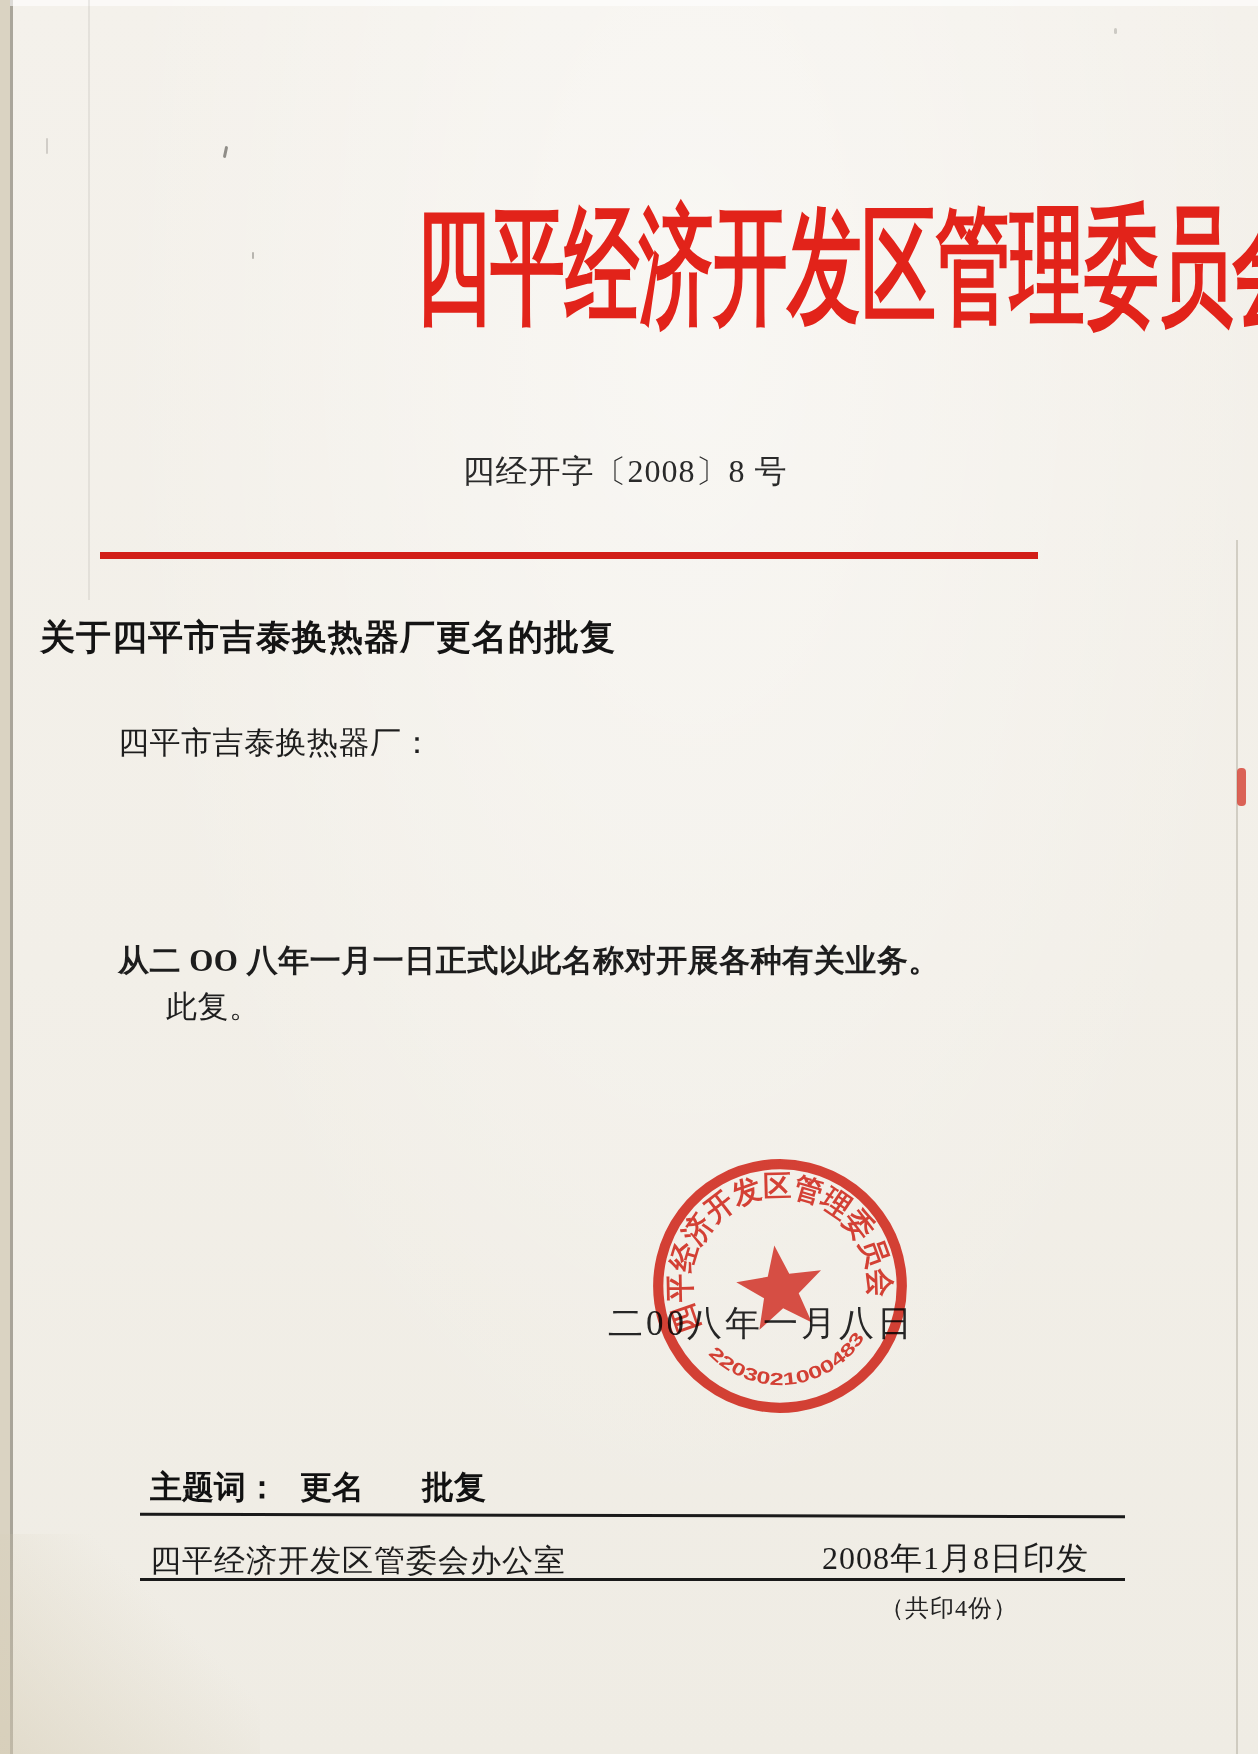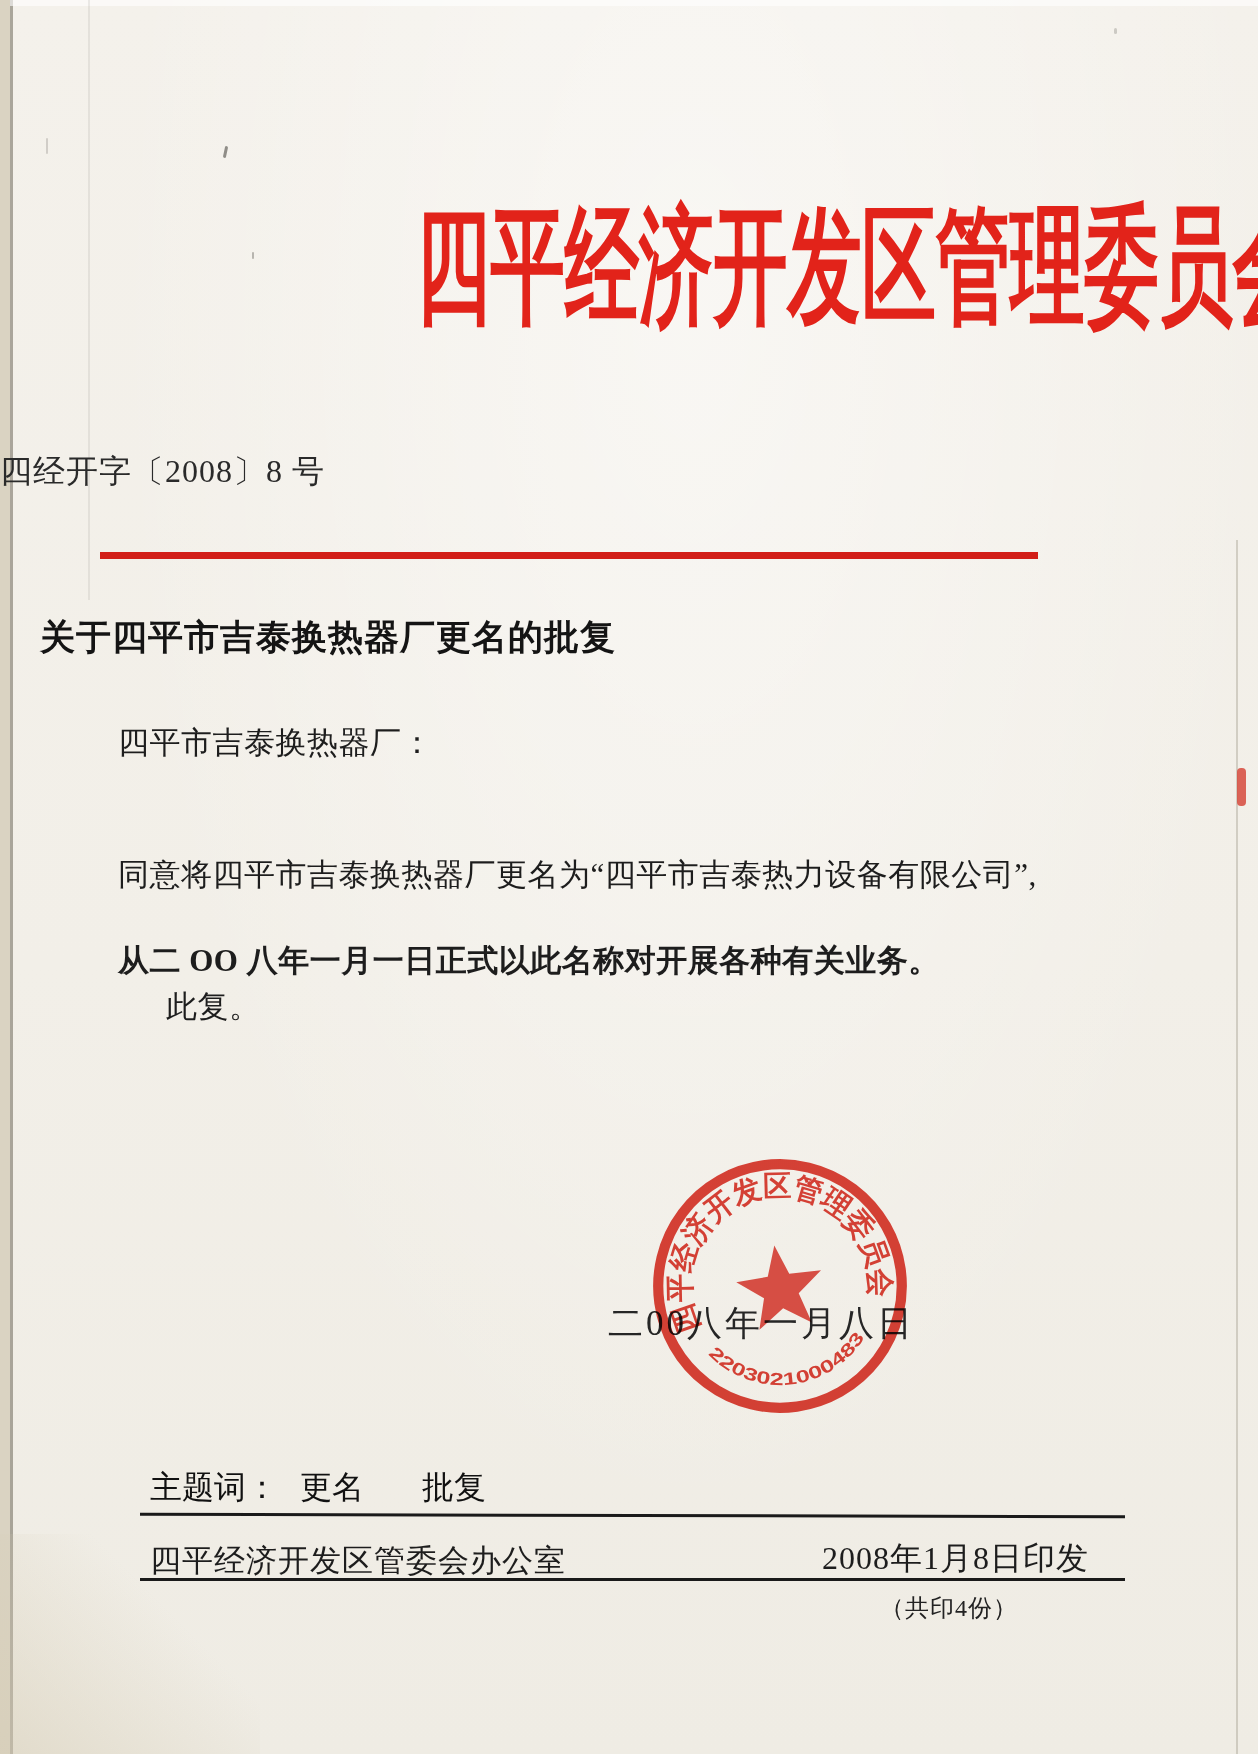--- a/index.html
+++ b/index.html
@@ -35,21 +35,21 @@
   .header-inner{
     display:inline-block;
     font-family:"Liberation Serif","DejaVu Serif",serif;
     font-weight:bold;
     font-size:128px;line-height:1.12;
     color:#e2231a;
     transform:scaleX(0.58);
     transform-origin:50% 50%;
     letter-spacing:0px;
   }
-  .doc-number{position:absolute;left:0;top:450px;width:1250px;
+  .doc-number{position:absolute;left:0;top:450px;width:1250px;text-align:center;
     font-size:32px;letter-spacing:1px;color:#2a2a2a;}
   .red-line{position:absolute;left:100px;top:552px;width:938px;height:7px;background:#d21e18;}
 
   .title{position:absolute;left:40px;top:614px;width:1076px;text-align:left;
     font-family:"Liberation Sans","DejaVu Sans",sans-serif;
     font-weight:bold;font-size:35px;color:#141414;letter-spacing:1px;}
 
   .bodyline{position:absolute;font-size:31px;color:#1d1d1d;letter-spacing:0.5px;white-space:nowrap;}
   .salutation{left:118px;top:722px;}
   .line1{left:166px;top:788px;}
@@ -57,21 +57,21 @@
   .line3{left:118px;top:940px;font-weight:bold;}
   .closing{left:166px;top:986px;}
 
   .date{position:absolute;left:608px;top:1300px;font-size:35px;letter-spacing:3px;color:#262626;white-space:nowrap;}
 
   .seal{position:absolute;left:648px;top:1154px;width:264px;height:264px;
     mix-blend-mode:multiply;opacity:.93;}
 
   .subject-row{position:absolute;left:150px;top:1466px;
     font-family:"Liberation Sans","DejaVu Sans",sans-serif;
-    font-weight:normal;font-size:32px;color:#111;display:flex;text-align:right;}
+    font-weight:bold;font-size:32px;color:#111;display:flex;text-align:right;}
   .kw1{margin-left:22px;}
   .kw2{margin-left:58px;}
 
   .sep{position:absolute;left:140px;width:985px;height:3px;background:#1a1a1a;}
   .sep1{top:1514px;transform:rotate(0.15deg);}
   .sep2{top:1578px;}
 
   .footer-office{position:absolute;left:150px;top:1540px;font-size:31px;letter-spacing:1px;color:#1d1d1d;}
   .footer-date{position:absolute;left:822px;top:1537px;font-size:32px;letter-spacing:1px;color:#1d1d1d;}
   .copies{position:absolute;left:880px;top:1592px;font-size:24px;color:#222;letter-spacing:1px;}
@@ -97,21 +97,20 @@
     <span class="header-inner">四平经济开发区管理委员会文件</span>
   </div>
 
   <div class="doc-number">四经开字〔2008〕8 号</div>
 
   <div class="red-line"></div>
 
   <div class="title">关于四平市吉泰换热器厂更名的批复</div>
 
   <div class="bodyline salutation">四平市吉泰换热器厂：</div>
-  <div class="bodyline line2">同意将四平市吉泰换热器厂更名为“四平市吉泰热力设备有限公司”,</div>
   <div class="bodyline line3">从二 OO 八年一月一日正式以此名称对开展各种有关业务。</div>
   <div class="bodyline closing">此复。</div>
 
   <div class="date">二00八年一月八日</div>
 
   <svg class="seal" viewBox="0 0 258 258">
     <g transform="rotate(-8 129 129)">
       <circle cx="129" cy="129" r="119" fill="none" stroke-width="10" stroke="#dd352a"></circle>
       <path id="sealTop" d="M 46.3,159.1 A 88,88 0 1 1 211.7,159.1" fill="none"></path>
       <path id="sealBottom" d="M 50,185 A 97,97 0 0 0 208,185" fill="none"></path>

